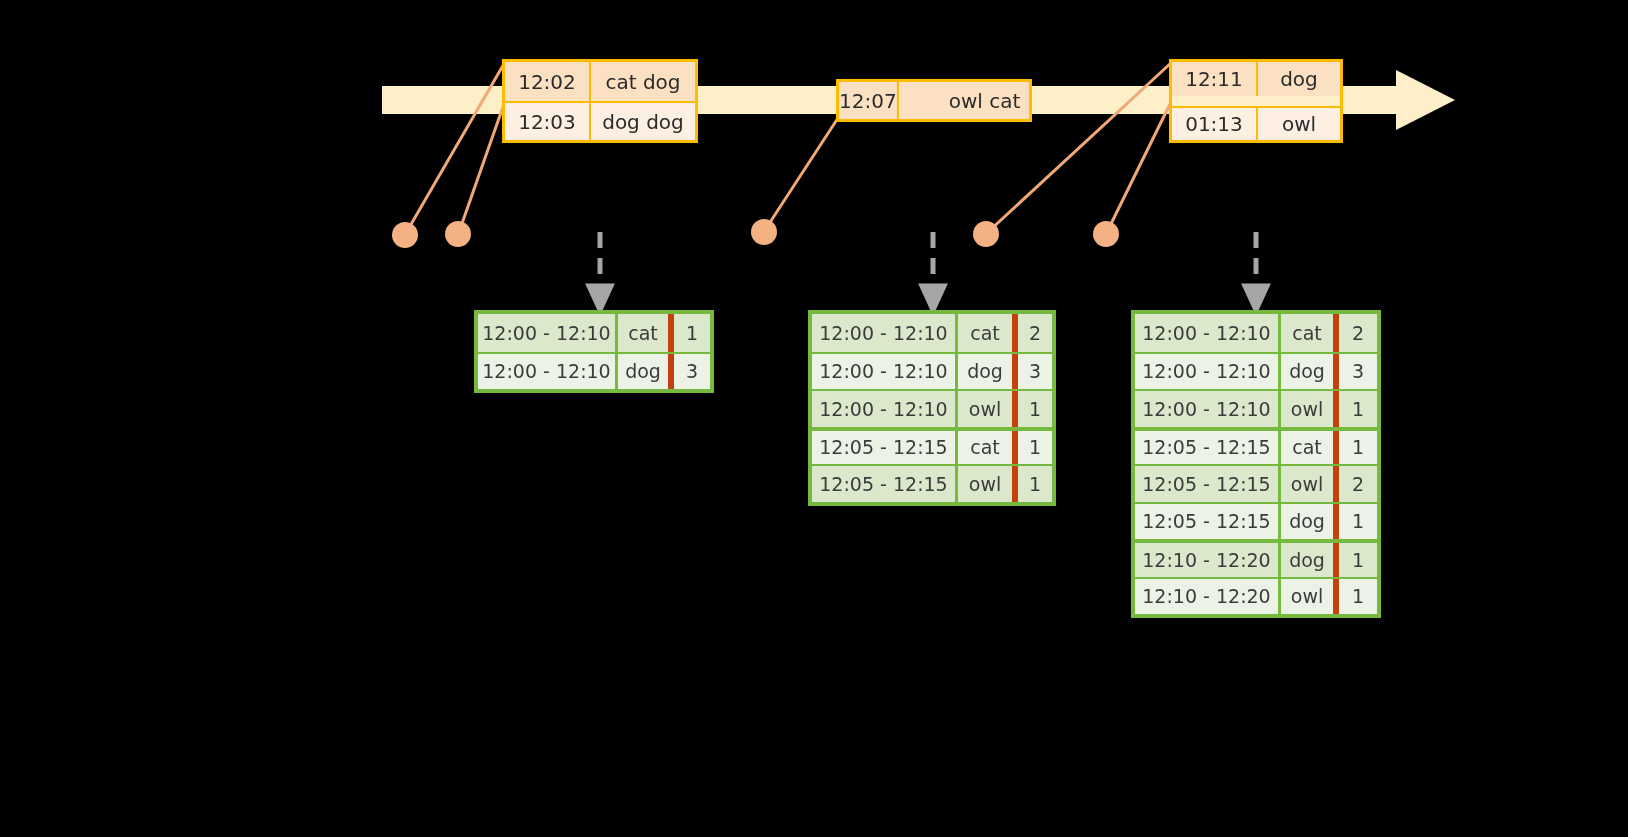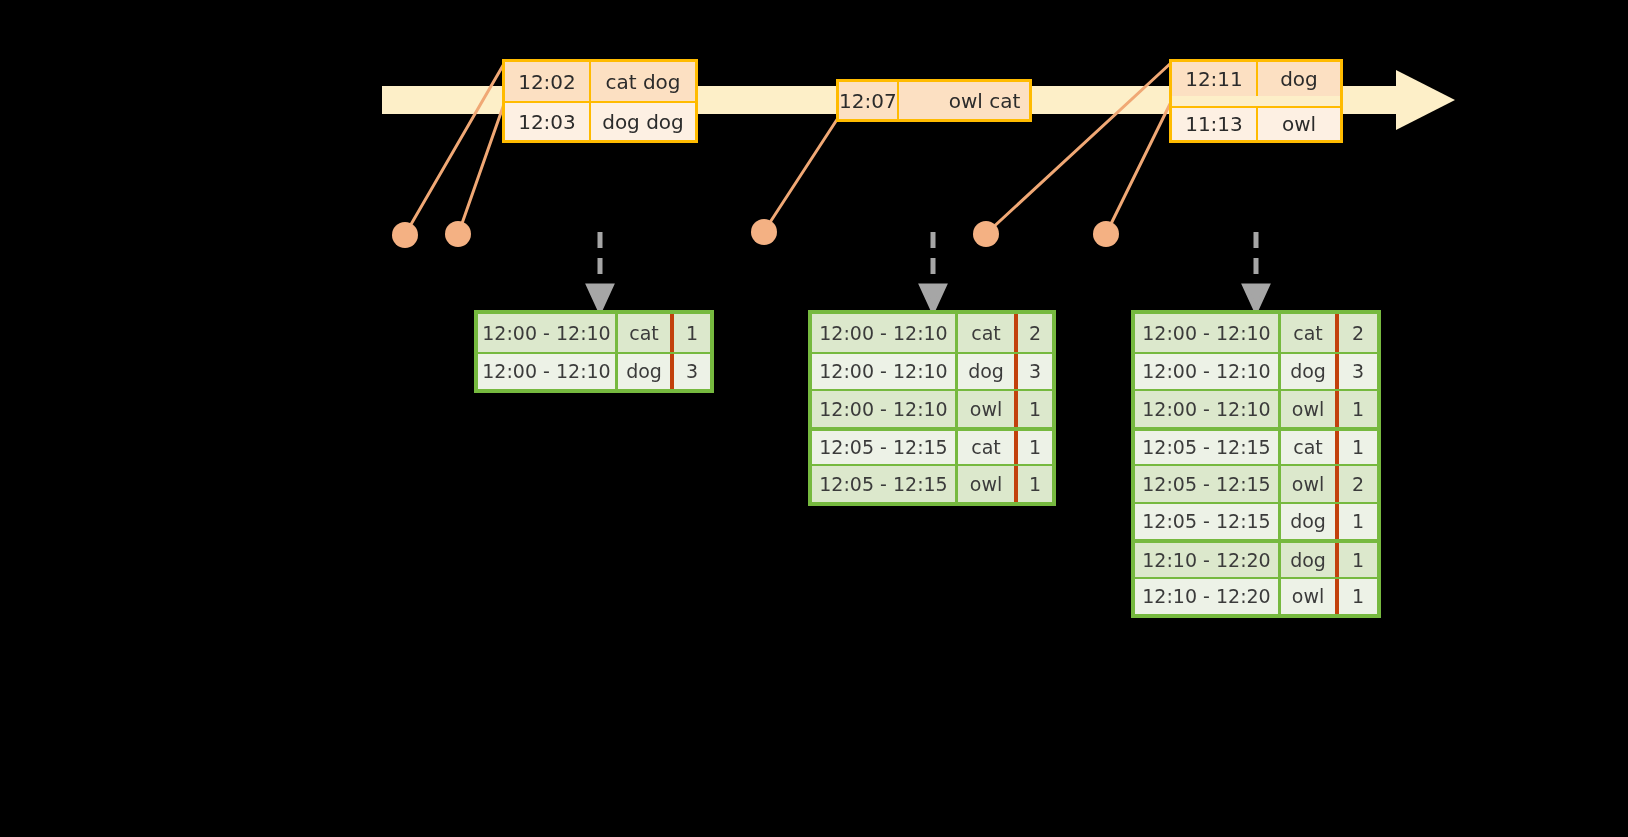--- a/index.html
+++ b/index.html
@@ -94,21 +94,21 @@
     align-items: center;
     justify-content: center;
     font-size: 19px;
     color: #3b3b3b;
     box-sizing: border-box;
     white-space: nowrap;
   }
   .rt-row.dark .rt-cell { background: #DCE8CC; }
   .rt-row.light .rt-cell { background: #EDF2E7; }
   .rt-win  { width: 146px; border-right: 3px solid #76B93F; }
-  .rt-word { width: 62px;  border-right: 4px solid #c2410c; }
+  .rt-word { width: 62px;  border-right: 6px solid #c2410c; }
   .rt-cnt  { width: 36px; }
 
   
   .tbl-a .rt-win { width: 140px; }
   .tbl-a .rt-word { width: 56px; }
   .tbl-a .rt-cnt { width: 36px; }
 
   .tbl-b .rt-win { width: 146px; }
   .tbl-b .rt-word { width: 60px; }
   .tbl-b .rt-cnt { width: 34px; }
@@ -178,21 +178,21 @@
       <div class="ev-words">owl cat</div>
     </div>
   </div>
 
   <div class="event-box" style="left:1169px; top:59px; width:174px; height:84px;gap:10px;">
     <div class="event-row shade-dark">
       <div class="ev-time">12:11</div>
       <div class="ev-words">dog</div>
     </div>
     <div class="event-row shade-light">
-      <div class="ev-time">11:13</div>
+      <div class="ev-time">01:13</div>
       <div class="ev-words">owl</div>
     </div>
   </div>
 
   <div class="result-table tbl-a" style="left:474px; top:310px;">
     <div class="rt-row dark">
       <div class="rt-cell rt-win">12:00 - 12:10</div>
       <div class="rt-cell rt-word">cat</div>
       <div class="rt-cell rt-cnt">1</div>
     </div>

